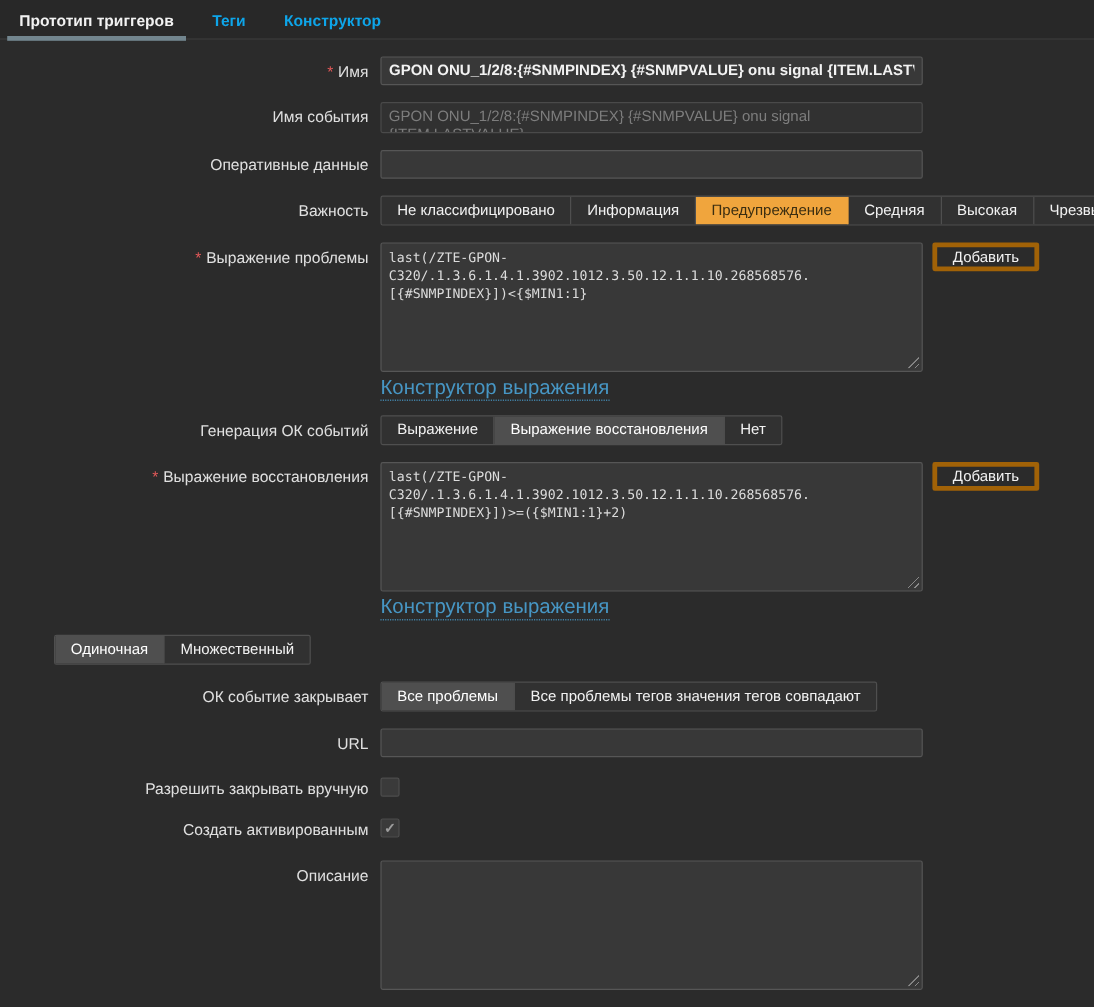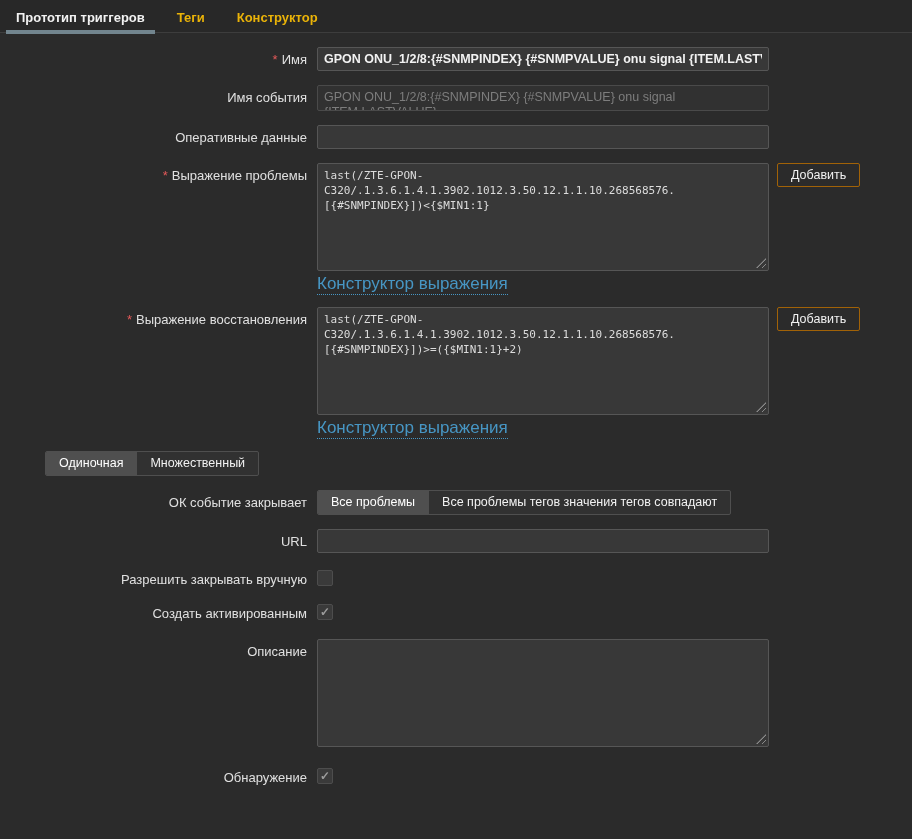--- a/index.html
+++ b/index.html
@@ -29,21 +29,21 @@
     white-space: nowrap;
   }
   .tab.active { color: #f2f2f2; }
   .tab.active::after {
     content: "";
     position: absolute;
     left: 0; right: 0; bottom: -2px;
     height: 4px;
     background: #72858e;
   }
-  .tab.inactive { color: #eab308; }
+  .tab.inactive { color: #0ea5e9; }
   
   .form { padding-top: 14px; }
   .row {
     display: flex;
     align-items: flex-start;
     margin-bottom: 14px;
     padding-left: 45px;
   }
   .row-label {
     width: 272px;
@@ -121,21 +121,21 @@
     font-size: 17px;
     margin-top: 3px;
     text-decoration: none;
     border-bottom: 1px dotted #4796c4;
     align-self: flex-start;
     cursor: pointer;
   }
   
   .btn-outline {
     background: transparent;
-    border: 1px solid #a16207;
+    border: 4px solid #a16207;
     color: #f2f2f2;
     border-radius: 2px;
     height: 24px;
     padding: 0 13px;
     font-size: 12.5px;
     font-family: "Liberation Sans", sans-serif;
     cursor: pointer;
     margin-left: 8px;
   }
   
@@ -182,33 +182,56 @@
     </div>
   </div>
 
   <div class="row">
     <div class="row-label"><span>Оперативные данные</span></div>
     <div class="control">
       <input type="text" class="text-input" value="" style="">
     </div>
   </div>
 
+  <div class="row">
+    <div class="row-label"><span>Важность</span></div>
+    <div class="control">
+      <div class="seg-group">
+        <div class="seg">Не классифицировано</div>
+        <div class="seg">Информация</div>
+        <div class="seg sel-warning">Предупреждение</div>
+        <div class="seg">Средняя</div>
+        <div class="seg">Высокая</div>
+        <div class="seg">Чрезвычайная</div>
+      </div>
+    </div>
+  </div>
 
   <div class="row mb-12">
     <div class="row-label"><span class="req">*</span><span>Выражение проблемы</span></div>
     <div class="control control-col">
       <div class="ta-wrap">
         <textarea class="ta-expr" style="">last(/ZTE-GPON-C320/.1.3.6.1.4.1.3902.1012.3.50.12.1.1.10.268568576.[{#SNMPINDEX}])&lt;{$MIN1:1}</textarea>
         <div class="resize-grip"></div>
       </div>
       <a class="link">Конструктор выражения</a>
     </div>
     <button class="btn-outline">Добавить</button>
   </div>
 
+  <div class="row">
+    <div class="row-label"><span>Генерация ОК событий</span></div>
+    <div class="control">
+      <div class="seg-group">
+        <div class="seg">Выражение</div>
+        <div class="seg sel-grey">Выражение восстановления</div>
+        <div class="seg">Нет</div>
+      </div>
+    </div>
+  </div>
 
   <div class="row mb-12">
     <div class="row-label"><span class="req">*</span><span>Выражение восстановления</span></div>
     <div class="control control-col">
       <div class="ta-wrap">
         <textarea class="ta-expr" style="">last(/ZTE-GPON-C320/.1.3.6.1.4.1.3902.1012.3.50.12.1.1.10.268568576.[{#SNMPINDEX}])&gt;=({$MIN1:1}+2)</textarea>
         <div class="resize-grip"></div>
       </div>
       <a class="link">Конструктор выражения</a>
     </div>

